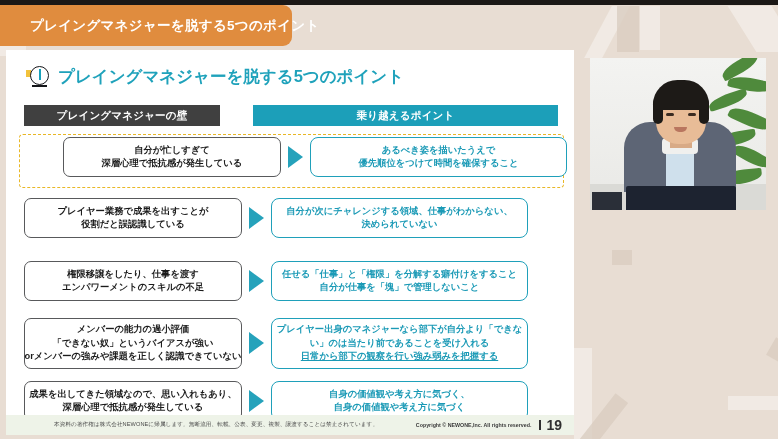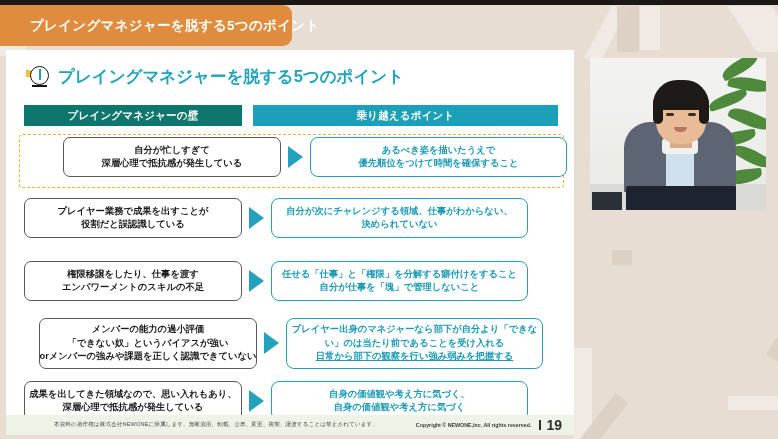--- a/index.html
+++ b/index.html
@@ -35,21 +35,21 @@
   #slide-title-row{position:absolute;left:20px;top:12px;width:540px;height:30px;display:flex;align-items:center;}
   #title-icon{width:26px;height:26px;position:relative;flex:0 0 auto;margin-right:6px;}
   #title-icon .ring{position:absolute;left:4px;top:2px;width:19px;height:19px;border:1.8px solid #15161a;border-radius:50%;box-sizing:border-box;}
   #title-icon .tick{position:absolute;left:13px;top:5px;width:2px;height:11px;background:#18a1ba;}
   #title-icon .nib{position:absolute;left:0px;top:6px;width:5px;height:7px;background:#f2c23b;}
   #title-icon .foot{position:absolute;left:6px;top:21px;width:15px;height:2px;background:#15161a;}
   #slide-title{color:#1fa2bb;font-size:16.5px;font-weight:bold;letter-spacing:0px;white-space:nowrap;}
 
   
   .hdr{position:absolute;top:55px;height:21px;display:flex;align-items:center;justify-content:center;}
-  #hdr-left{left:18px;width:218px;background:#0f766e;}
+  #hdr-left{left:18px;width:196px;background:#404040;}
   #hdr-right{left:247px;width:305px;background:#1c9fb9;}
   .hdr span{color:#fff;font-size:10.5px;font-weight:bold;letter-spacing:.2px;}
 
   
   .row{position:absolute;left:18px;width:534px;display:flex;align-items:center;}
   .cellL{
     width:218px;min-height:40px;box-sizing:border-box;
     border:1.2px solid #58595b;border-radius:7px;background:#fff;
     display:flex;align-items:center;justify-content:center;flex-direction:column;
     padding:4px 5px;
@@ -186,21 +186,21 @@
             <p>エンパワーメントのスキルの不足</p>
           </div>
           <div class="arrow">
             <i></i>
           </div>
           <div class="cellR">
             <p>任せる「仕事」と「権限」を分解する癖付けをすること</p>
             <p>自分が仕事を「塊」で管理しないこと</p>
           </div>
         </div>
-        <div class="row" style="top: 268px; justify-content: center;">
+        <div class="row" style="top: 268px;">
           <div class="cellL">
             <p>メンバーの能力の過小評価</p>
             <p>「できない奴」というバイアスが強い</p>
             <p>orメンバーの強みや課題を正しく認識できていない</p>
           </div>
           <div class="arrow">
             <i></i>
           </div>
           <div class="cellR">
             <p>プレイヤー出身のマネジャーなら部下が自分より「できな</p>

